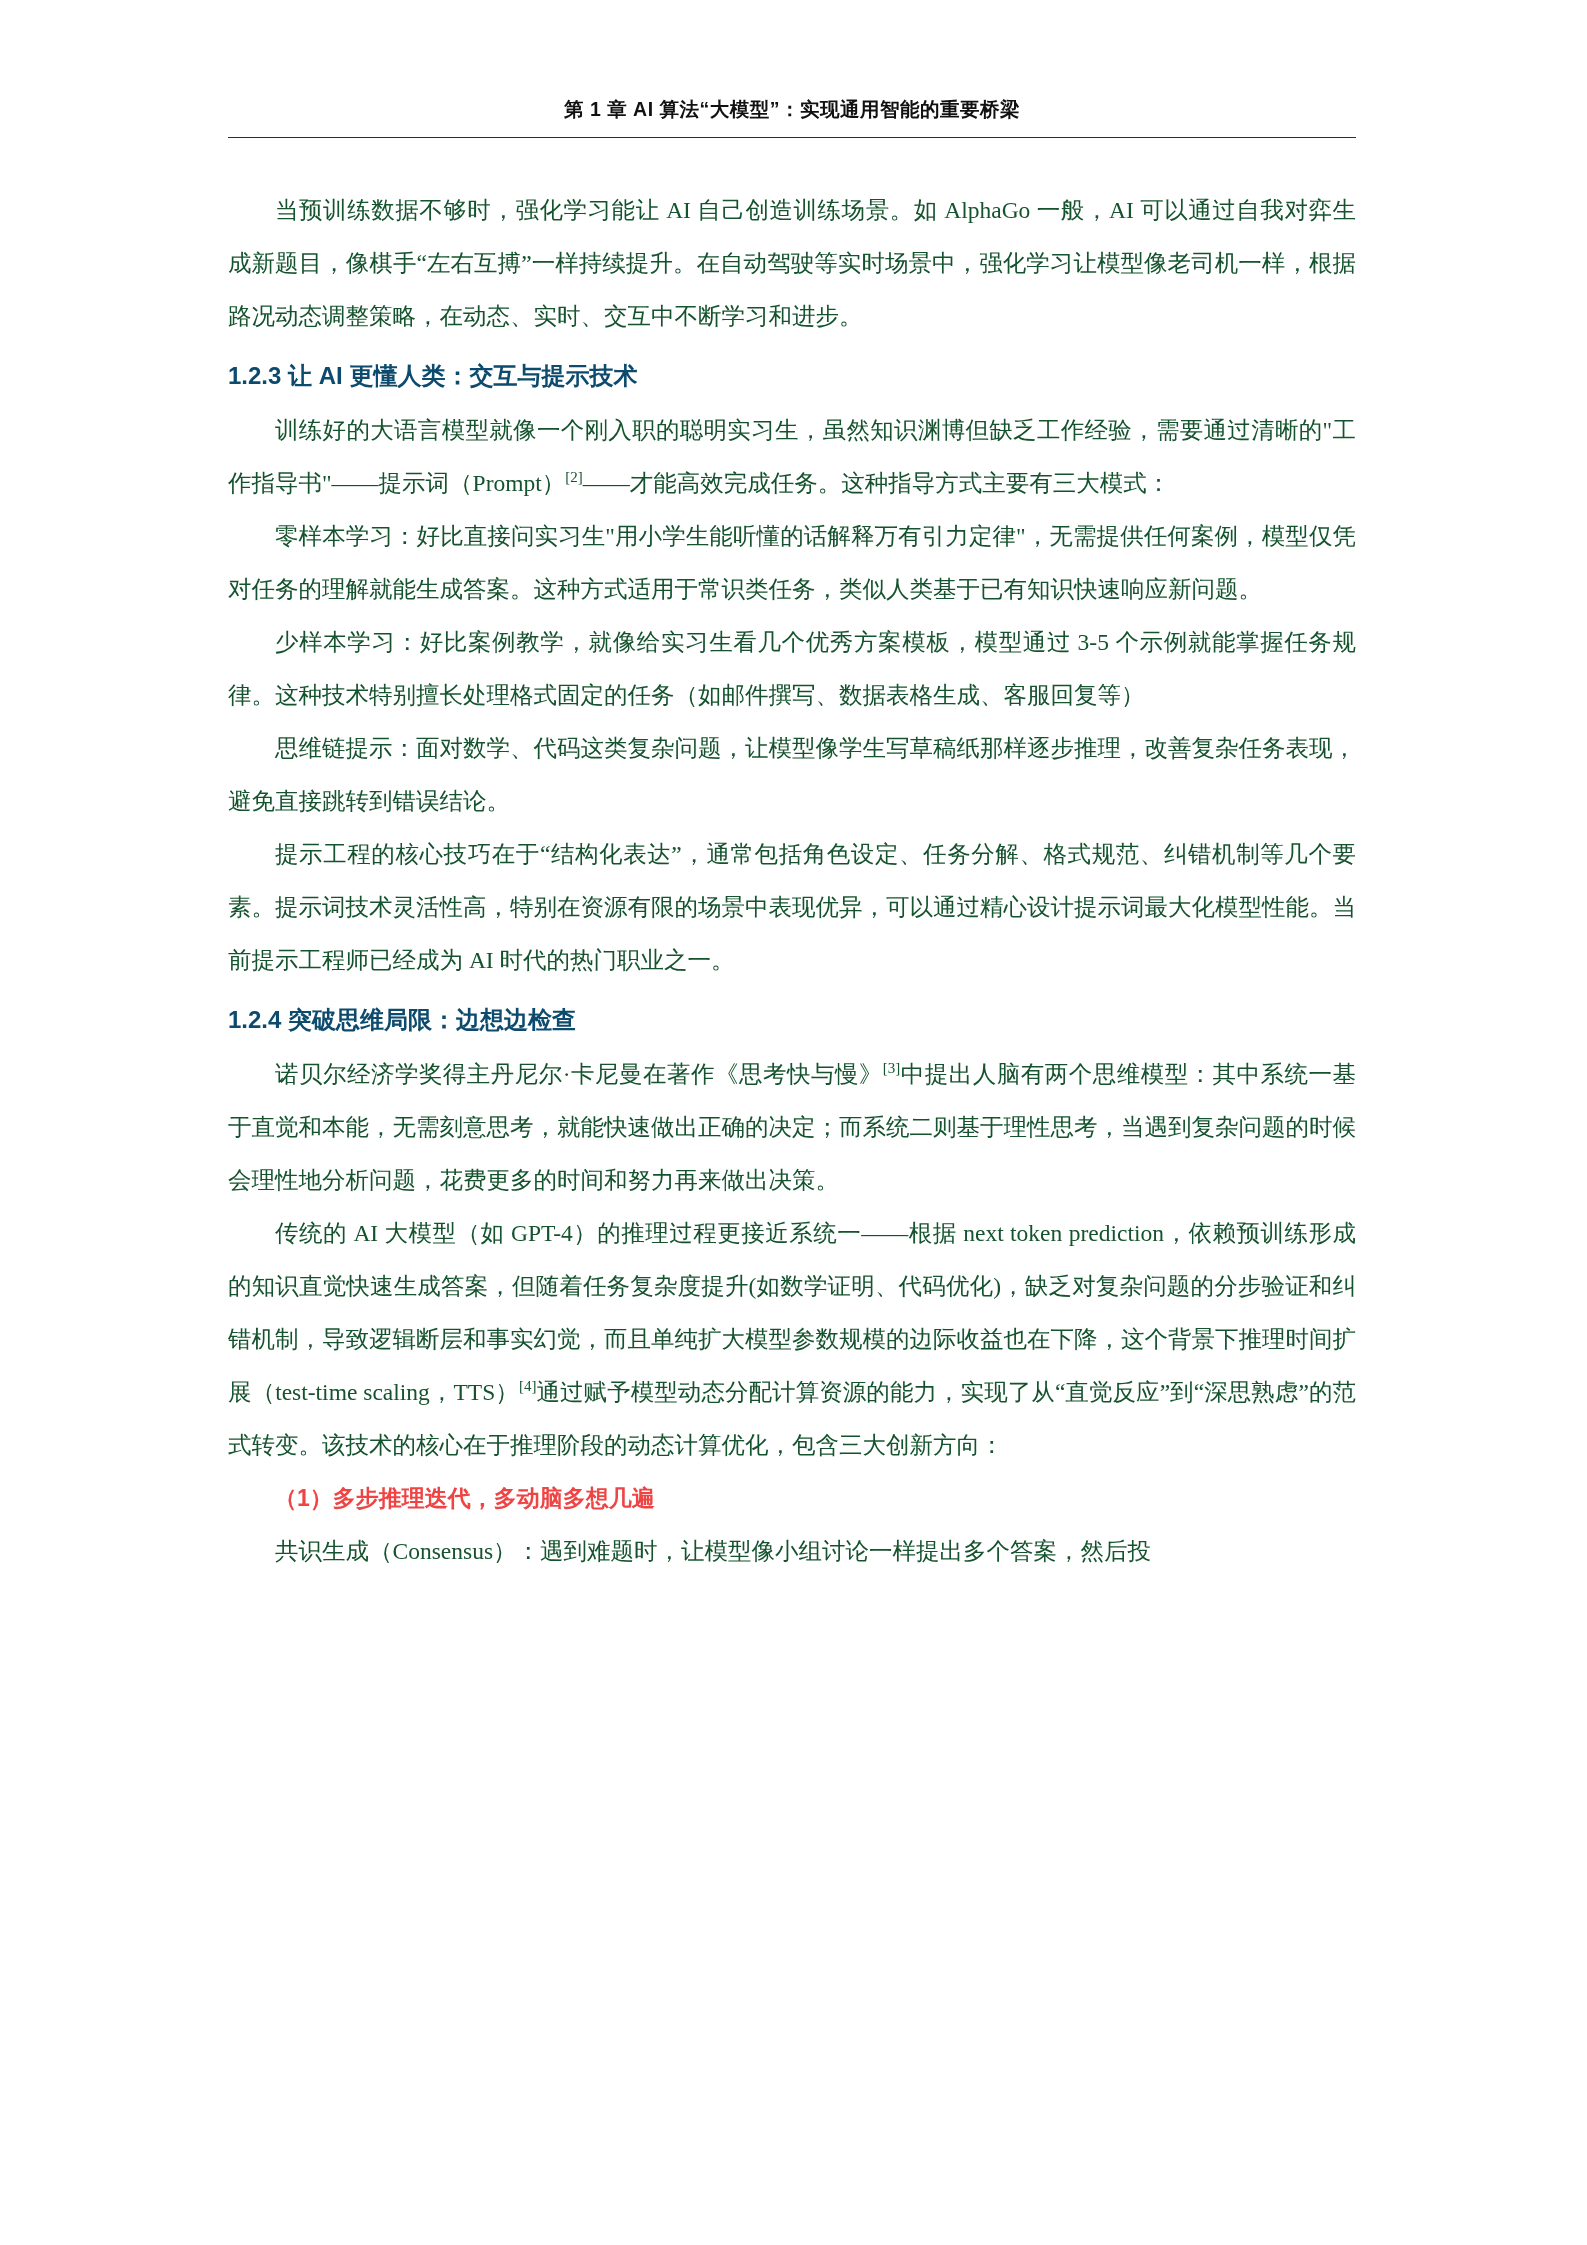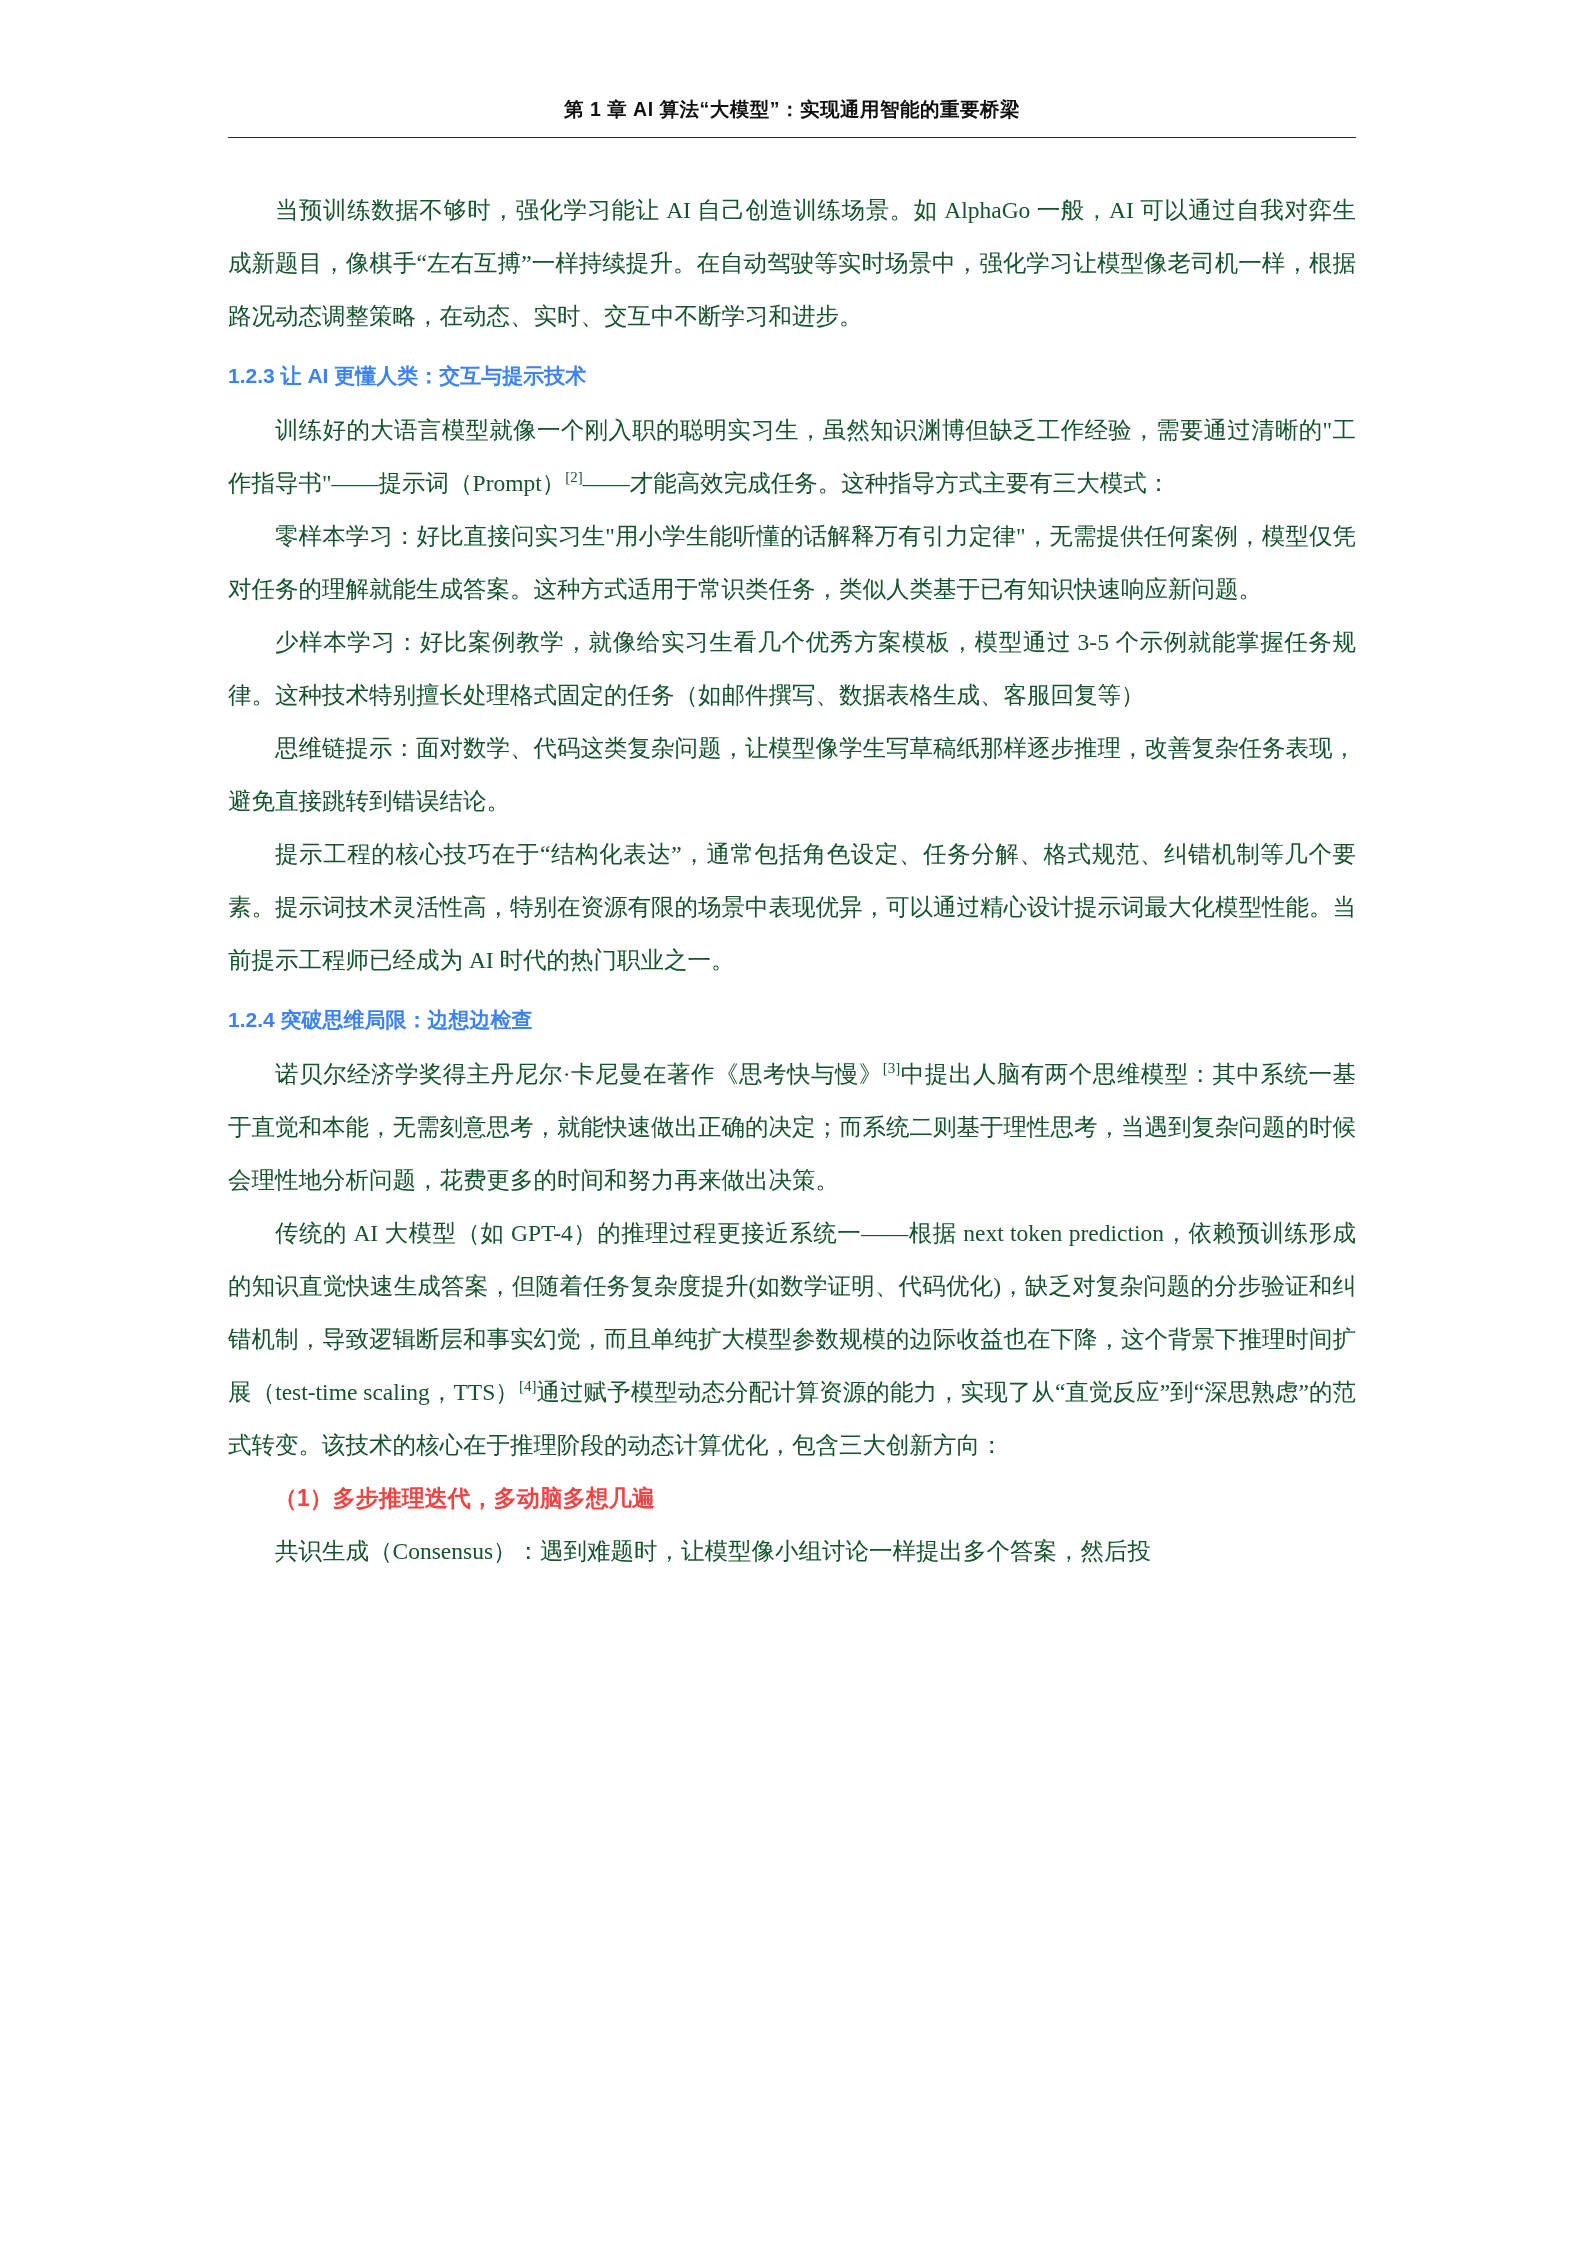--- a/index.html
+++ b/index.html
@@ -41,25 +41,25 @@
     font-size: 23.5px;
     line-height: 53px;
     text-align: justify;
     text-justify: inter-ideograph;
     text-indent: 2em;
     color: #14532d;
     font-family: Liberation Serif, serif;
   }
   h3.sec {
     font-family: "Liberation Sans", sans-serif;
-    font-size: 21px;
+    font-size: 24px;
     font-weight: bold;
     margin: 6px 0 2px 0;
     line-height: 53px;
-    color: #3b82f6;
+    color: #0c4a6e;
   }
   p.subhead {
     font-family: "Liberation Sans", sans-serif;
     font-weight: bold;
     font-size: 23px;
     line-height: 53px;
     margin: 0;
     text-indent: 2em;
     color: #ef4444;
   }

